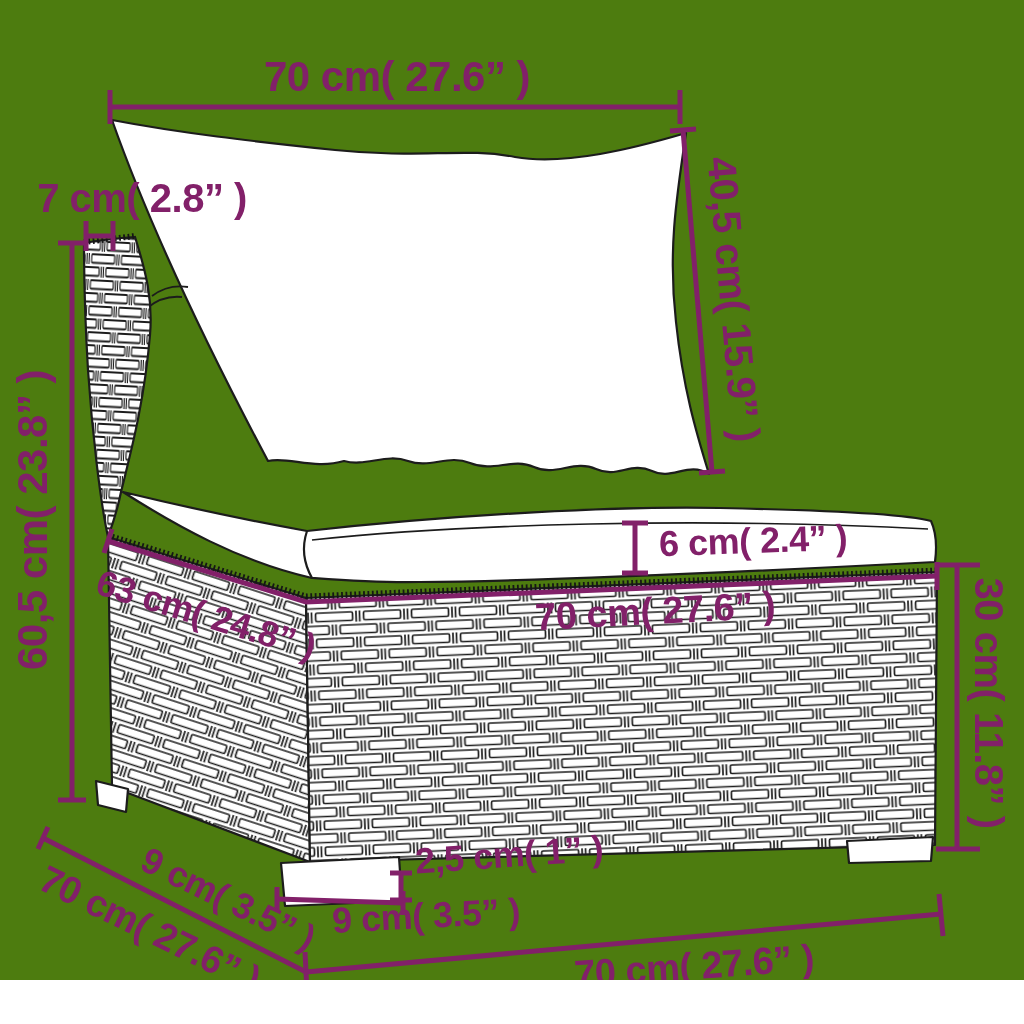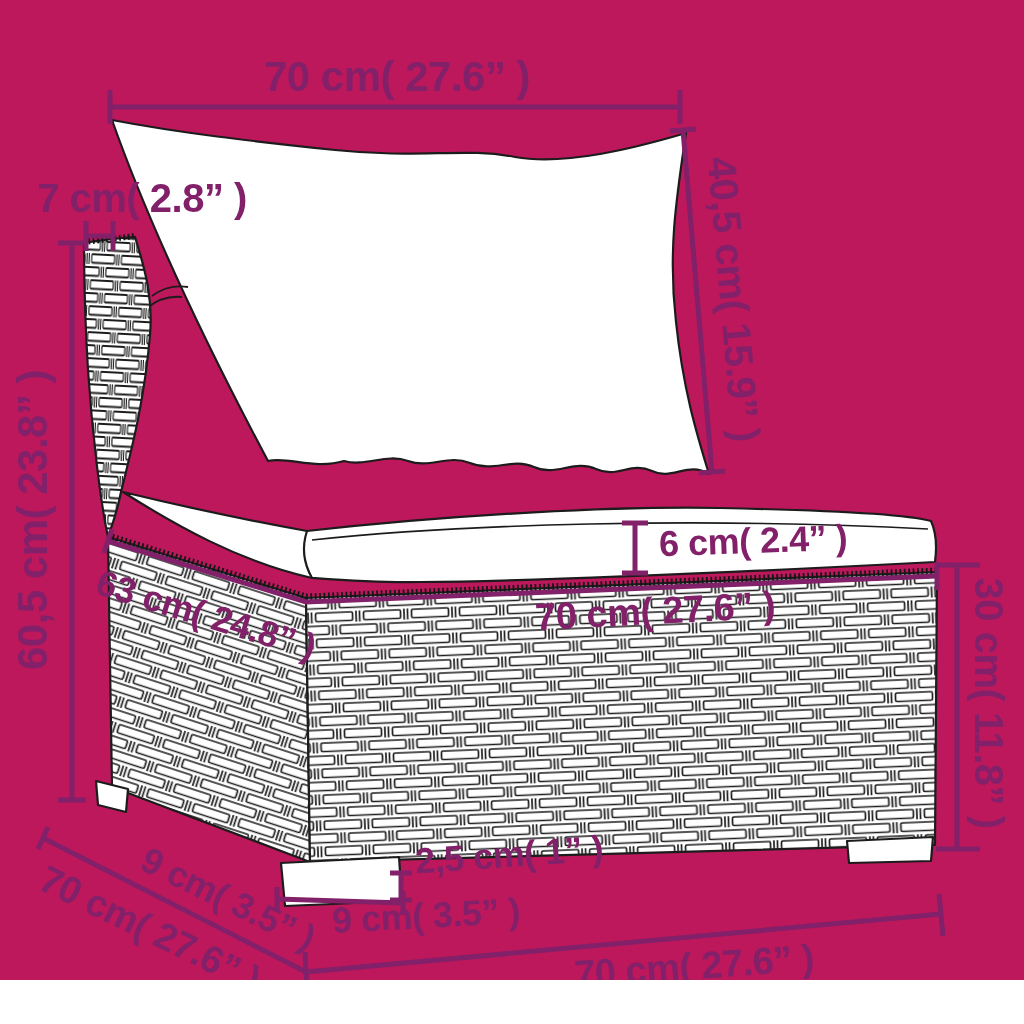--- a/index.html
+++ b/index.html
@@ -1,16 +1,16 @@
 <!DOCTYPE html>
 <html><head>
 <meta charset="utf-8">
 <style>
   html,body{margin:0;padding:0;background:#ffffff;}
-  .stage{width:1024px;height:980px;position:relative;background:#be185d;overflow:hidden;}
+  .stage{width:1024px;height:980px;position:relative;background:#4d7c0f;overflow:hidden;}
   svg{display:block;}
   text.dim{
     font-family:"Liberation Sans", sans-serif;
     font-weight:700;
     letter-spacing:-0.5px;
     fill:#822069;
   }
 </style>
 </head>
 <body>

